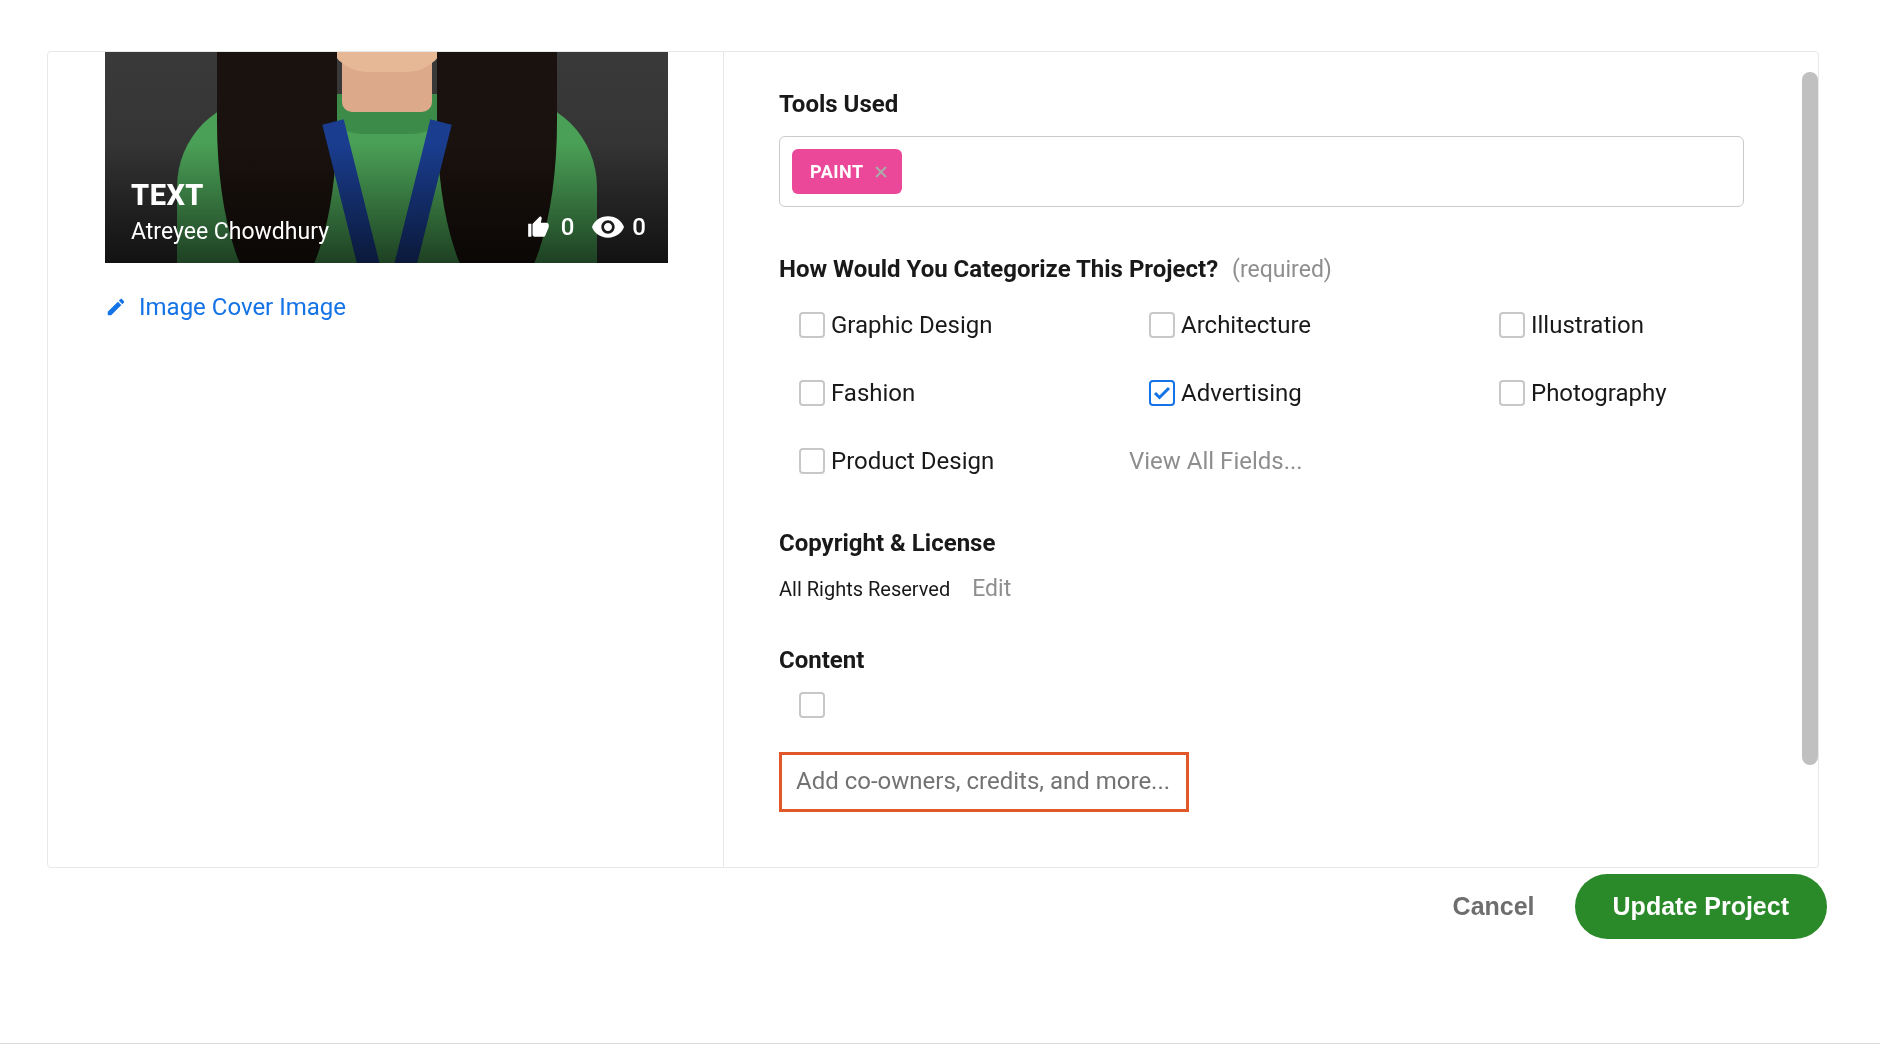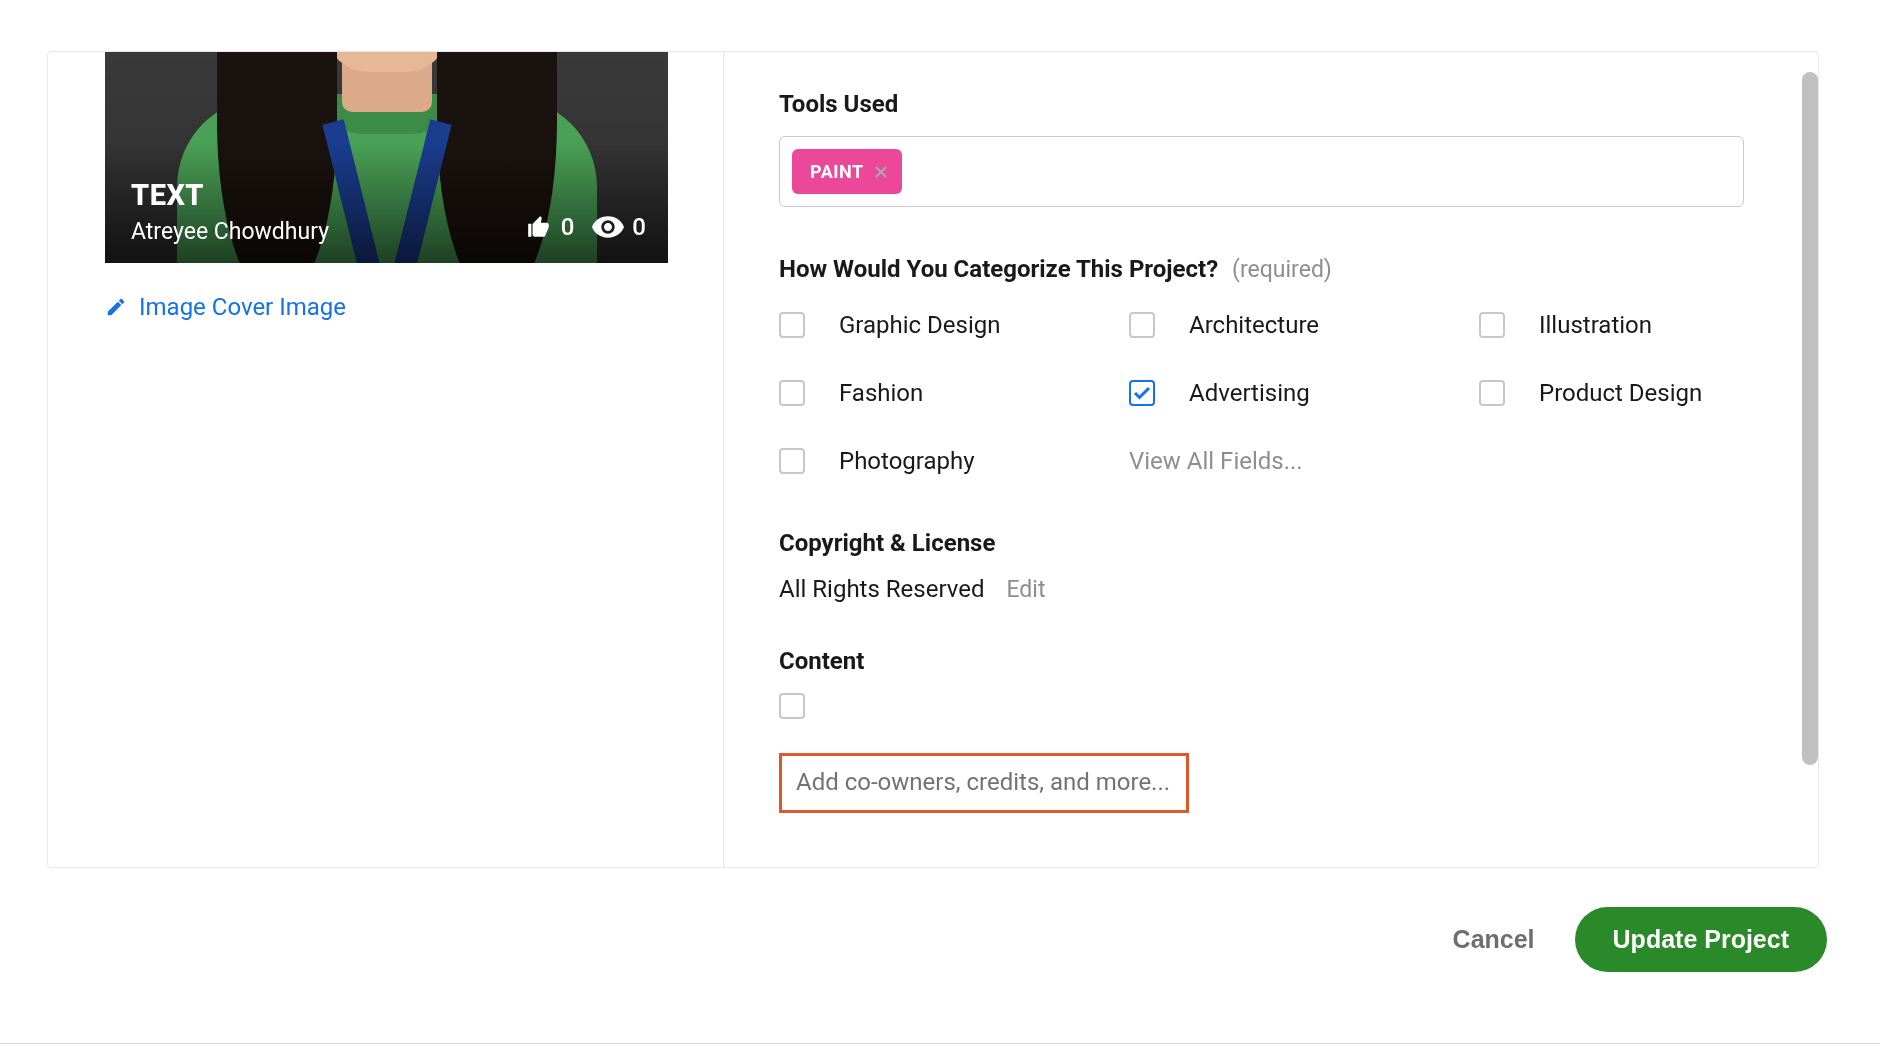--- a/index.html
+++ b/index.html
@@ -248,24 +248,25 @@
     }
     .categories {
       display: grid;
       grid-template-columns: 350px 350px 260px;
       row-gap: 40px;
       margin-bottom: 54px;
     }
     .checkbox-row {
       display: flex;
       align-items: center;
-      gap: 34px;
+      gap: 6px;
       font-size: 24px;
       color: #191919;
       cursor: pointer;
+      margin-left: 20px;
     }
     .checkbox {
       width: 26px;
       height: 26px;
       border: 2px solid #c8c8c8;
       border-radius: 4px;
       display: flex;
       align-items: center;
       justify-content: center;
       flex-shrink: 0;
@@ -285,21 +286,21 @@
       font-size: 24px;
       cursor: pointer;
     }
     .license-row {
       display: flex;
       align-items: baseline;
       gap: 22px;
       margin-bottom: 44px;
     }
     .license-text {
-      font-size: 24px;
+      font-size: 20px;
       color: #191919;
     }
     .edit-link {
       color: #8e8e8e;
       font-size: 23px;
       cursor: pointer;
     }
     .content-section {
       margin-bottom: 34px;
     }
@@ -325,21 +326,21 @@
       top: 0;
       width: 16px;
       height: 88%;
       background: #c0c0c0;
       border-radius: 8px;
     }
     .footer {
       position: absolute;
       left: 47px;
       right: 47px;
-      top: 907px;
+      top: 874px;
       display: flex;
       justify-content: flex-end;
       align-items: center;
       gap: 40px;
       padding-right: 6px;
     }
     .btn-cancel {
       font-size: 25px;
       font-weight: 700;
       color: #6e6e6e;
@@ -453,25 +454,25 @@
             <div class="checkbox-row">
               <div class="checkbox checked">
                 <svg width="18" height="14" viewBox="0 0 18 14" fill="none" stroke-width="3">
                   <path d="M2 7l4.5 4.5L16 2"></path>
                 </svg>
               </div>
               <span>Advertising</span>
             </div>
             <div class="checkbox-row">
               <div class="checkbox"></div>
+              <span>Photography</span>
+            </div>
+            <div class="checkbox-row">
+              <div class="checkbox"></div>
               <span>Product Design</span>
-            </div>
-            <div class="checkbox-row">
-              <div class="checkbox"></div>
-              <span>Photography</span>
             </div>
             <div class="view-all">View All Fields...</div>
           </div>
       </div>
 
       <div>
         <div class="section-label">Copyright &amp; License</div>
         <div class="license-row">
           <span class="license-text">All Rights Reserved</span>
           <span class="edit-link">Edit</span>

